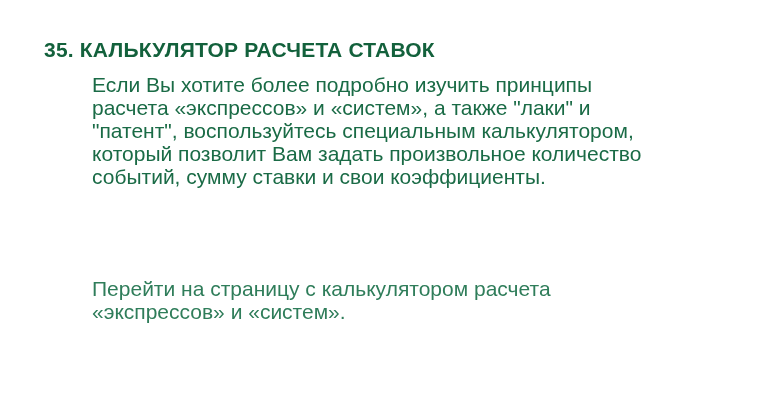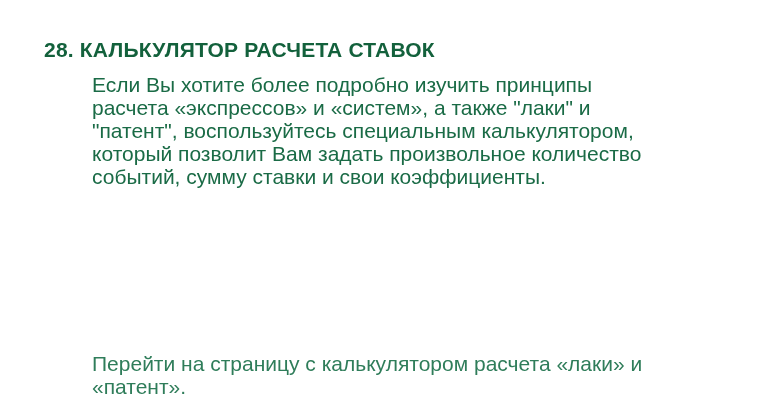--- a/index.html
+++ b/index.html
@@ -49,25 +49,25 @@
     color: #2f7d5a;
     text-decoration: none;
     cursor: pointer;
   }
 </style>
 </head>
 <body>
 
 <div class="page">
 
-  <h1 class="article-title">28. КАЛЬКУЛЯТОР РАСЧЕТА СТАВОК</h1>
+  <h1 class="article-title">35. КАЛЬКУЛЯТОР РАСЧЕТА СТАВОК</h1>
 
   <div class="body-block para-1">
     <p>Если Вы хотите более подробно изучить принципы расчета «экспрессов» и «систем», а также "лаки" и "патент", воспользуйтесь специальным калькулятором, который позволит Вам задать произвольное количество событий, сумму ставки и свои коэффициенты.</p>
   </div>
 
 
+  <div class="body-block link-line-1">
+    <a class="link-text">Перейти на страницу с калькулятором расчета «экспрессов» и «систем».</a>
+  </div>
 
-  <div class="body-block link-line-2">
-    <a class="link-text">Перейти на страницу с калькулятором расчета  «лаки» и «патент».</a>
-  </div>
 
 </div>
 
 </body></html>

